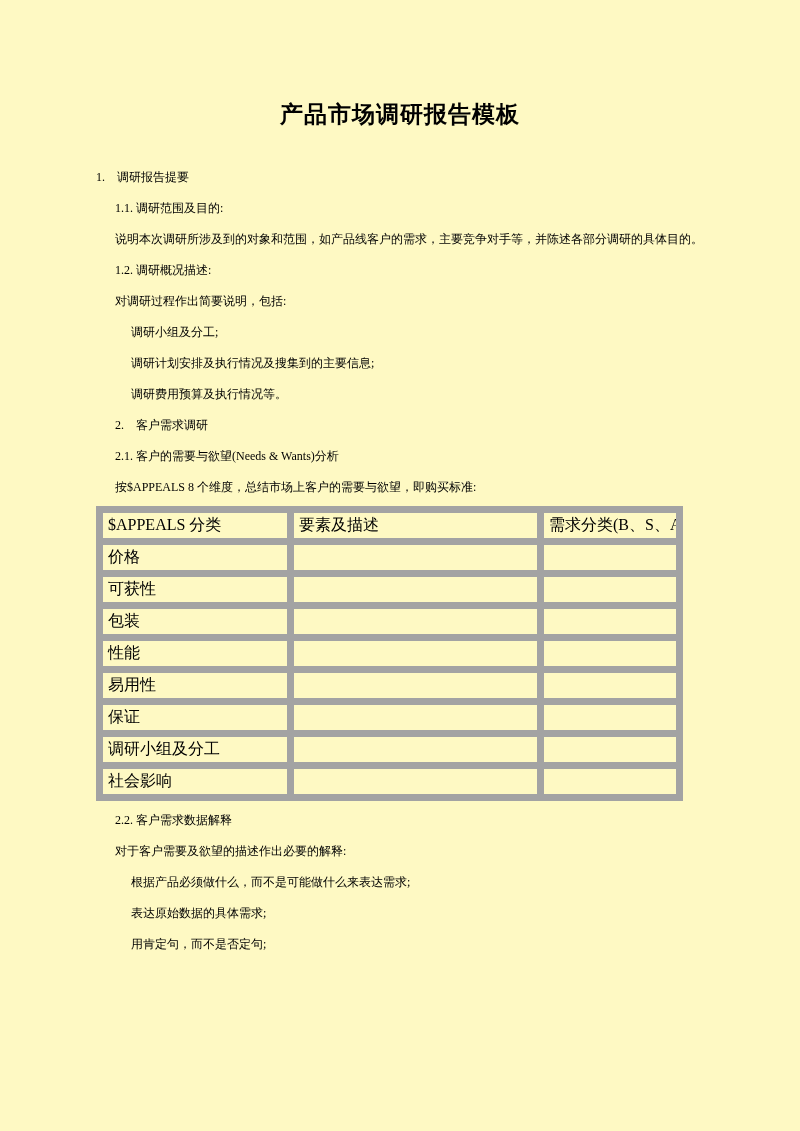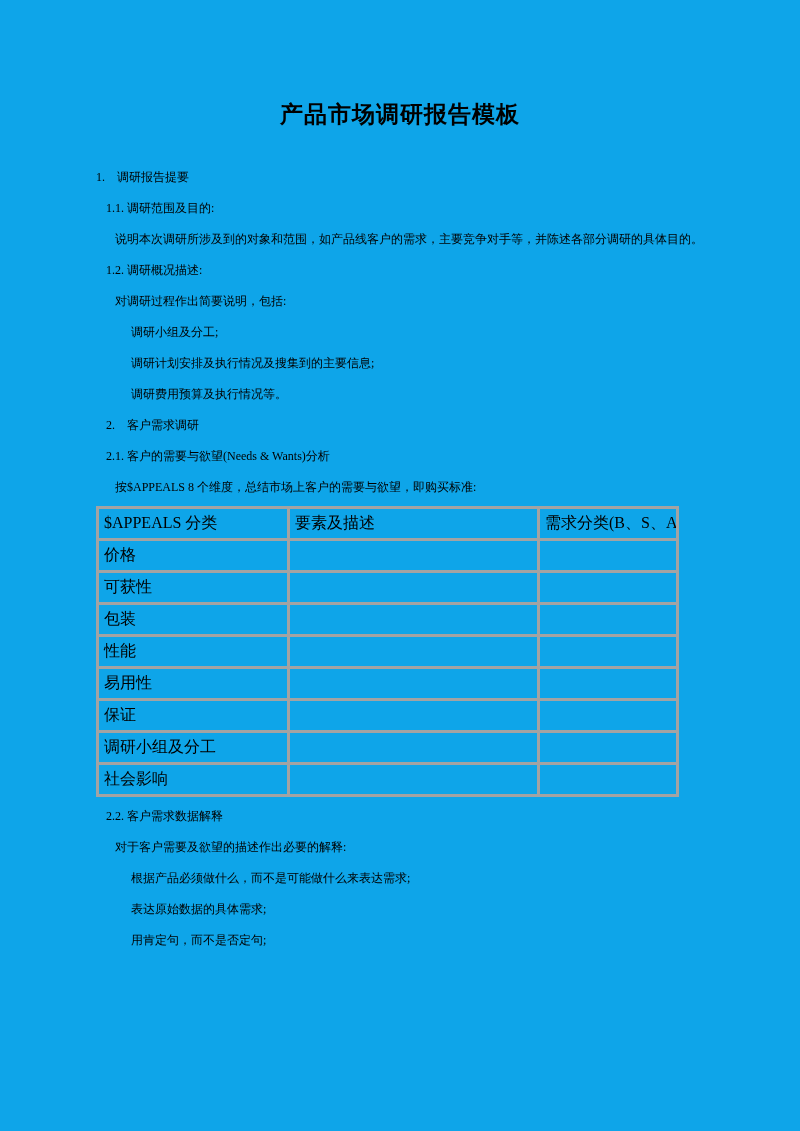--- a/index.html
+++ b/index.html
@@ -6,52 +6,52 @@
   html, body { background: #ffffff; }
   body {
     width: 800px;
     height: 1131px;
     font-family: "Liberation Serif", "DejaVu Serif", serif;
     color: #000000;
   }
   .page {
     width: 800px;
     height: 1131px;
-    background: #0ea5e9;
+    background: #fef9c3;
     padding: 100px 96px 0 96px;
     overflow: hidden;
   }
   h1.doc-title {
     font-size: 23px;
     font-weight: bold;
     text-align: center;
     line-height: 30px;
     margin-bottom: 32px;
     letter-spacing: 1px;
   }
   p {
     font-size: 12px;
     line-height: 31px;
     text-align: left;
   }
-  .ind1 { margin-left: 10px; }
+  .ind1 { margin-left: 19px; }
   .ind2 { margin-left: 35px; }
   .bodytext {
     text-indent: 19px;
     text-align: justify;
   }
   table.appeals {
     border-collapse: collapse;
     table-layout: fixed;
     width: 580px;
     margin: 3px 0 4px 0;
   }
   table.appeals th,
   table.appeals td {
-    border: 3px solid #a3a3a3;
+    border: 7px solid #a3a3a3;
     font-size: 16px;
     font-weight: normal;
     text-align: left;
     vertical-align: middle;
     height: 32px;
     padding: 1px 5px;
     overflow: hidden;
     white-space: nowrap;
   }
   .col1 { width: 191px; }

